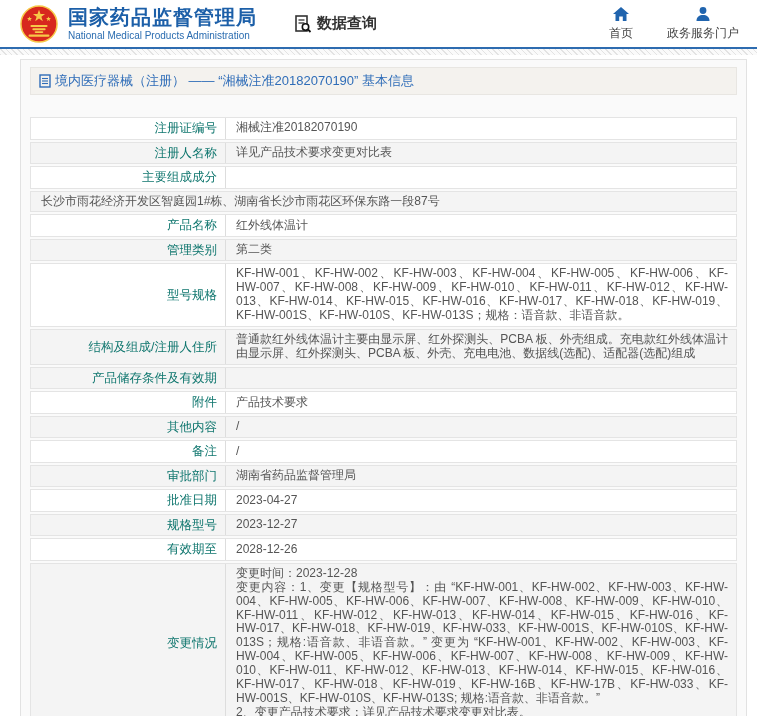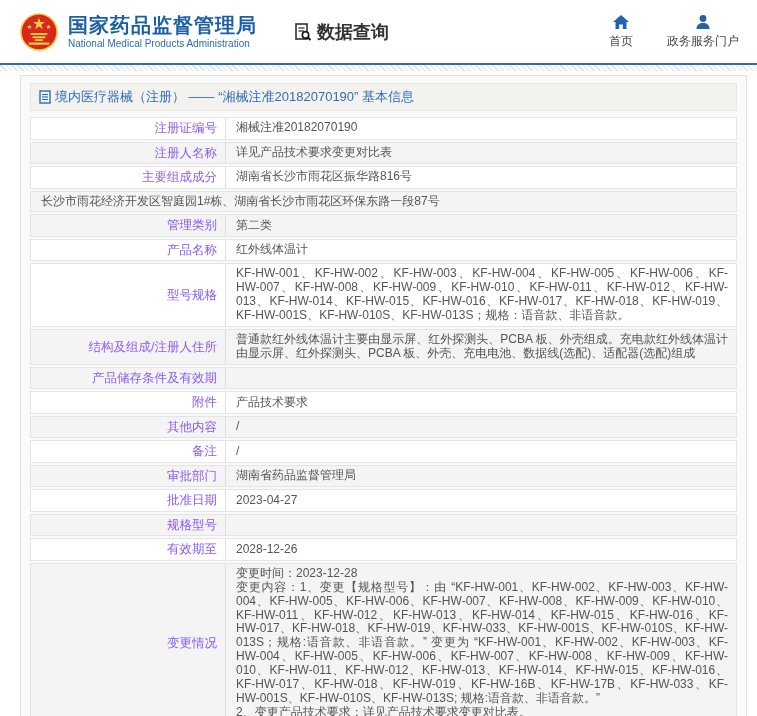--- a/index.html
+++ b/index.html
@@ -1,46 +1,46 @@
 <!DOCTYPE html>
 <html><head>
 <meta charset="utf-8">
 <style>
   * { margin:0; padding:0; box-sizing:border-box; }
   html,body { width:757px; height:716px; overflow:hidden; background:#fff;
     font-family:"Liberation Sans","DejaVu Sans",sans-serif; }
 
   
-  .header { height:63px; display:flex; align-items:center; padding:0 18px 0 20px; background:#fff; }
+  .header { height:47px; display:flex; align-items:center; padding:0 18px 0 20px; background:#fff; }
   .emblem { width:38px; height:38px; flex:0 0 auto; }
   .brand { margin-left:10px; line-height:1.1; }
   .brand-title { color:#1c5fa8; font-size:20px; font-weight:bold; letter-spacing:1px; }
   .brand-sub { color:#2a6cb0; font-size:10px; margin-top:2px; }
   .nav-query { display:flex; align-items:center; margin-left:36px; cursor:pointer; }
   .nav-query svg { margin-right:4px; }
-  .nav-query-label { color:#333; font-size:18px; font-weight:bold; }
+  .nav-query-label { color:#333; font-size:15px; font-weight:bold; }
   .header-spacer { flex:1; }
   .nav-item { display:flex; flex-direction:column; align-items:center; margin-left:34px; cursor:pointer; }
   .nav-item svg { display:block; }
   .nav-item-label { color:#444; font-size:12px; margin-top:3px; }
 
   .blue-line { height:2px; background:#2e6cb0; }
   .hatch { height:6px; background:repeating-linear-gradient(45deg,#e3e3e3 0 1px,#fafafa 1px 4px); }
 
   
   .panel { margin:4px 10px 0 20px; width:727px; background:#fafafa; border:1px solid #e2e2e2; padding:7px 9px 6px 9px; }
-  .breadcrumb { background:#f4f2ee; border:1px solid #e8e6e2; padding:4px 8px; display:flex; align-items:center; margin-bottom:6px; }
+  .breadcrumb { background:#f4f2ee; border:1px solid #e8e6e2; padding:4px 8px; display:flex; align-items:center; margin-bottom:22px; }
   .breadcrumb svg { margin-right:4px; flex:0 0 auto; }
   .breadcrumb-text { color:#2f6db8; font-size:13px; }
 
   
   .info-table {}
   .row { display:flex; align-items:stretch; background:#fff; border:1px solid #e4e4e4; margin-bottom:2px; }
   .row.alt { background:#f4f4f4; }
-  .cell-label { flex:0 0 195px; text-align:right; color:#8b5cf6; font-size:12.5px; line-height:1.16;
+  .cell-label { flex:0 0 195px; text-align:right; color:#0f766e; font-size:12.5px; line-height:1.16;
     padding:3px 8px 3px 4px; border-right:1px solid #ddd; display:flex; align-items:center; justify-content:flex-end; }
   .cell-value { flex:1; color:#555; font-size:12px; line-height:1.16; padding:3px 8px 3px 10px;
     display:flex; align-items:center; min-height:14px; }
   .cell-value .val { width:100%; }
   .cell-value .val.long { text-align:justify; }
   .cell-value .val.pre { white-space:pre-line; text-align:justify; }
 </style>
 </head>
 <body>
 
@@ -112,47 +112,44 @@
           <span>注册人名称</span>
         </div>
         <div class="cell-value">
           <span class="val">详见产品技术要求变更对比表</span>
         </div>
       </div>
       <div class="row">
         <div class="cell-label">
           <span>主要组成成分</span>
         </div>
-        <div class="cell-value">
-          <span class="val">湖南省长沙市雨花区振华路816号</span>
-        </div>
       </div>
       <div class="row alt">
         <div class="cell-value">
           <span class="val">长沙市雨花经济开发区智庭园1#栋、湖南省长沙市雨花区环保东路一段87号</span>
         </div>
       </div>
+      <div class="row">
+        <div class="cell-label">
+          <span>产品名称</span>
+        </div>
+        <div class="cell-value">
+          <span class="val">红外线体温计</span>
+        </div>
+      </div>
       <div class="row alt">
         <div class="cell-label">
           <span>管理类别</span>
         </div>
         <div class="cell-value">
           <span class="val">第二类</span>
         </div>
       </div>
       <div class="row">
         <div class="cell-label">
-          <span>产品名称</span>
-        </div>
-        <div class="cell-value">
-          <span class="val">红外线体温计</span>
-        </div>
-      </div>
-      <div class="row">
-        <div class="cell-label">
           <span>型号规格</span>
         </div>
         <div class="cell-value">
           <span class="val long">KF-HW-001、KF-HW-002、KF-HW-003、KF-HW-004、KF-HW-005、KF-HW-006、KF-HW-007、KF-HW-008、KF-HW-009、KF-HW-010、KF-HW-011、KF-HW-012、KF-HW-013、KF-HW-014、KF-HW-015、KF-HW-016、KF-HW-017、KF-HW-018、KF-HW-019、KF-HW-001S、KF-HW-010S、KF-HW-013S；规格：语音款、非语音款。</span>
         </div>
       </div>
       <div class="row alt">
         <div class="cell-label">
           <span>结构及组成/注册人住所</span>
         </div>
@@ -204,20 +201,23 @@
         <div class="cell-label">
           <span>批准日期</span>
         </div>
         <div class="cell-value">
           <span class="val">2023-04-27</span>
         </div>
       </div>
       <div class="row alt">
         <div class="cell-label">
           <span>规格型号</span>
+        </div>
+        <div class="cell-value">
+          <span class="val">2023-12-27</span>
         </div>
       </div>
       <div class="row">
         <div class="cell-label">
           <span>有效期至</span>
         </div>
         <div class="cell-value">
           <span class="val">2028-12-26</span>
         </div>
       </div>

